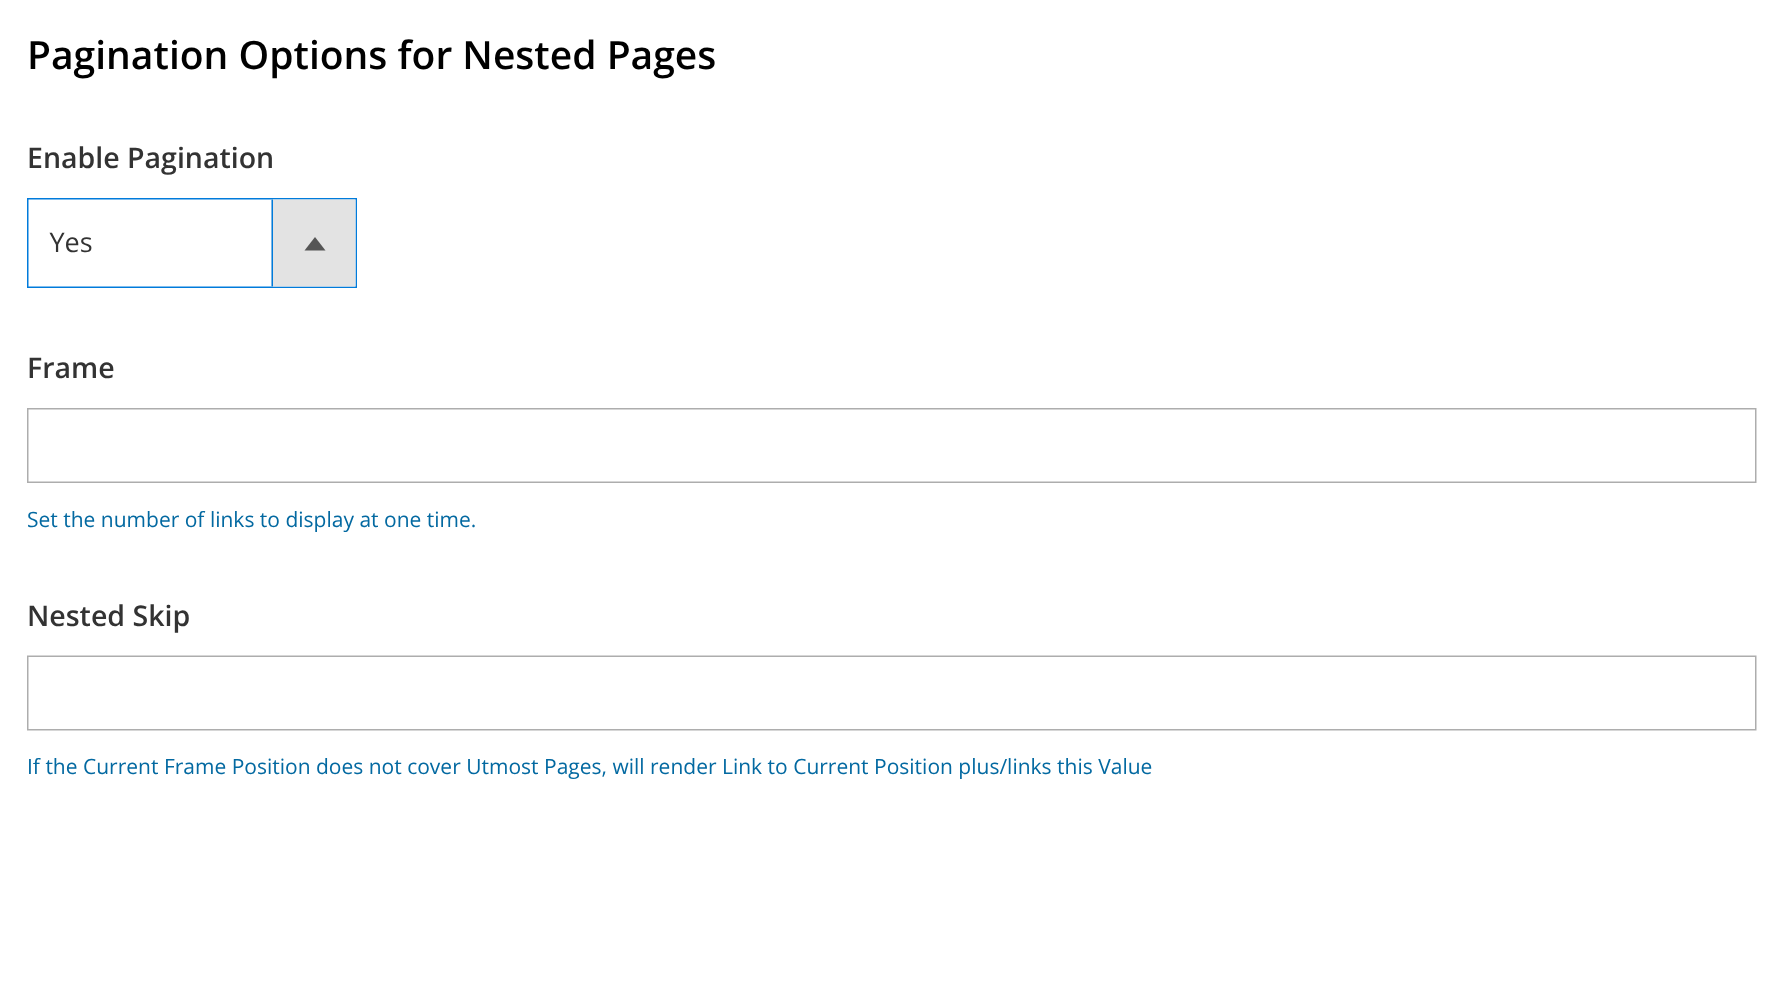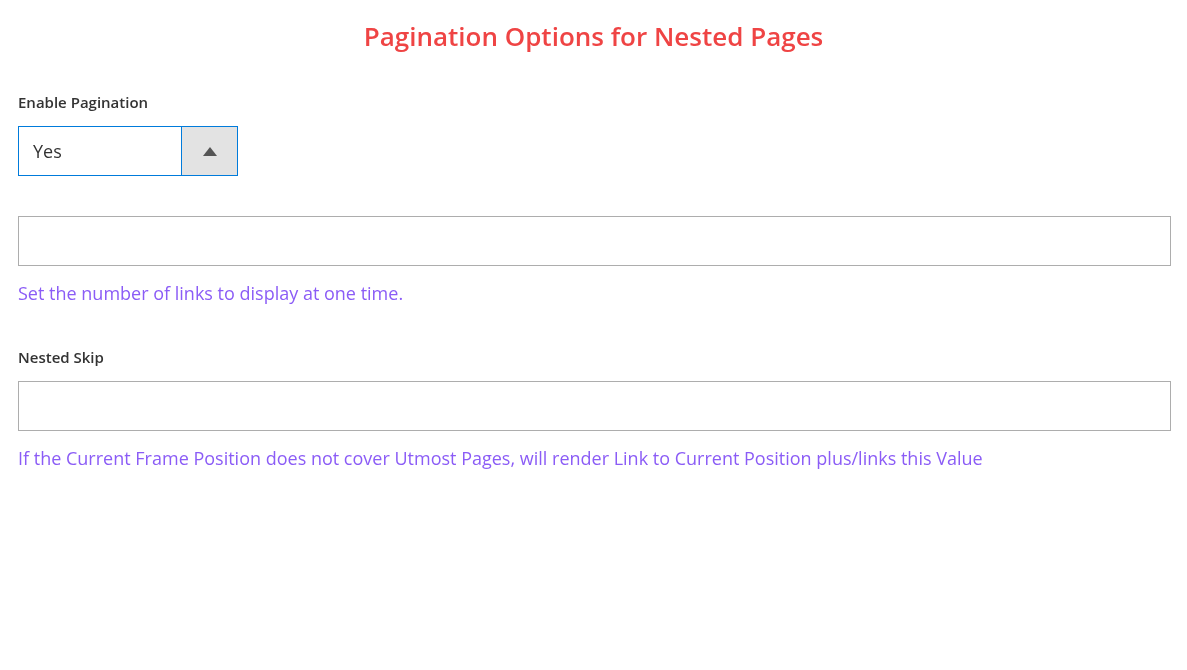--- a/index.html
+++ b/index.html
@@ -10,38 +10,37 @@
     body {
       font-family: 'Open Sans', 'Helvetica Neue', Arial, sans-serif;
       padding: 18px;
       color: #333;
       background: #fff;
       width: 1187px;
     }
     .page-title {
       font-size: 26px;
       font-weight: 600;
-      color: #ef4444;
+      color: #000000;
       margin-bottom: 38px;
-      text-align: center;
     }
     .field-group {
       margin-bottom: 40px;
     }
     .field-label {
-      font-size: 15px;
+      font-size: 19px;
       font-weight: 600;
       color: #333333;
       margin-bottom: 14px;
       display: block;
     }
     .dropdown {
       display: inline-flex;
       border: 1px solid #007bdb;
-      height: 50px;
+      height: 60px;
       width: 220px;
       cursor: pointer;
       background: #fff;
     }
     .dropdown-value {
       flex: 1;
       padding: 10px 14px;
       font-size: 18px;
       color: #333;
       display: flex;
@@ -65,22 +64,22 @@
     .text-input {
       width: 1153px;
       height: 50px;
       border: 1px solid #adadad;
       font-size: 17px;
       padding: 10px 14px;
       background: #fff;
       outline: none;
     }
     .help-text {
-      font-size: 18px;
-      color: #8b5cf6;
+      font-size: 14px;
+      color: #0369a1;
       margin-top: 14px;
       line-height: 1.5;
       max-width: 1153px;
     }
   </style>
 </head>
 <body>
 
 <h1 class="page-title">Pagination Options for Nested Pages</h1>
 
@@ -88,20 +87,21 @@
   <label class="field-label">Enable Pagination</label>
   <div class="dropdown">
     <div class="dropdown-value">Yes</div>
     <div class="dropdown-toggle">
       <div class="caret-up"></div>
     </div>
   </div>
 </div>
 
 <div class="field-group">
+  <label class="field-label">Frame</label>
   <input type="text" class="text-input" value="" style="">
   <p class="help-text">Set the number of links to display at one time.</p>
 </div>
 
 <div class="field-group">
   <label class="field-label">Nested Skip</label>
   <input type="text" class="text-input" value="" style="">
   <p class="help-text">If the Current Frame Position does not cover Utmost Pages, will render Link to Current Position plus/links this Value</p>
 </div>
 

